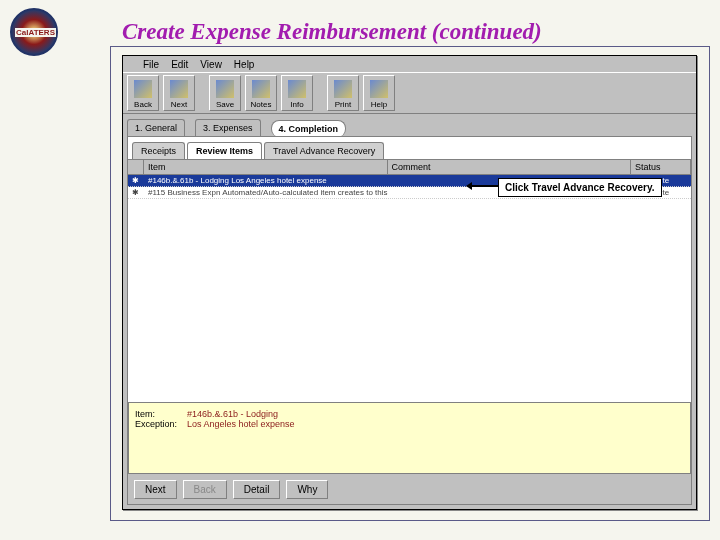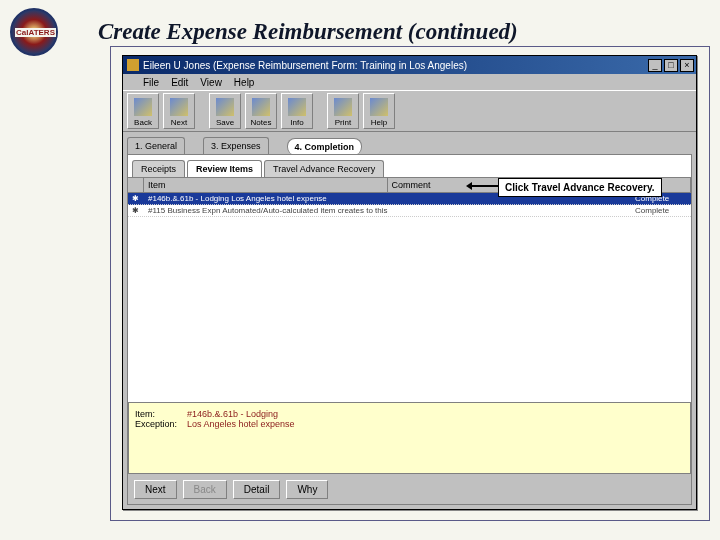--- a/index.html
+++ b/index.html
@@ -35,21 +35,22 @@
     font-weight: bold;
     color: #8a1a1a;
     background: #f5f5ee;
     padding: 0 1px;
   }
   .page-title {
     font-family: "Times New Roman", serif;
     font-size: 23px;
     font-style: italic;
     font-weight: bold;
-    color: #0f172a;
+    color: #a21caf;
+    margin-left: 24px;
   }
   .app-window {
     position: absolute;
     left: 122px;
     top: 55px;
     width: 575px;
     height: 455px;
     background: #c0c0c0;
     border: 1px solid #000;
     box-shadow: 1px 1px 0 #888;
@@ -128,21 +129,21 @@
     align-items: flex-end;
     padding: 0 4px;
     background: #c0c0c0;
     font-size: 9px;
   }
   .tab {
     border: 1px solid #808080;
     border-bottom: none;
     background: #c0c0c0;
     padding: 3px 7px;
-    margin-right: 18px;
+    margin-right: 10px;
     border-top-left-radius: 3px;
     border-top-right-radius: 3px;
     white-space: nowrap;
   }
   .tab.active {
     background: #fff;
     font-weight: bold;
     position: relative;
     top: 1px;
     border-radius: 8px;
@@ -277,29 +278,20 @@
 <body>
 
 <div class="form-border"></div>
 
 <div class="page-header">
   <div class="logo"></div>
   <div class="page-title">Create Expense Reimbursement (continued)</div>
 </div>
 
 <div class="app-window">
-  <div class="titlebar">
-    <div class="win-icon"></div>
-    <div class="title-text">Eileen U Jones (Expense Reimbursement Form: Training in Los Angeles)</div>
-    <div class="win-controls">
-      <div class="win-btn">_</div>
-      <div class="win-btn">□</div>
-      <div class="win-btn">×</div>
-    </div>
-  </div>
 
   <div class="menubar">
     <span>File</span>
     <span>Edit</span>
     <span>View</span>
     <span>Help</span>
   </div>
 
   <div class="toolbar">
     <div class="tool-btn">

